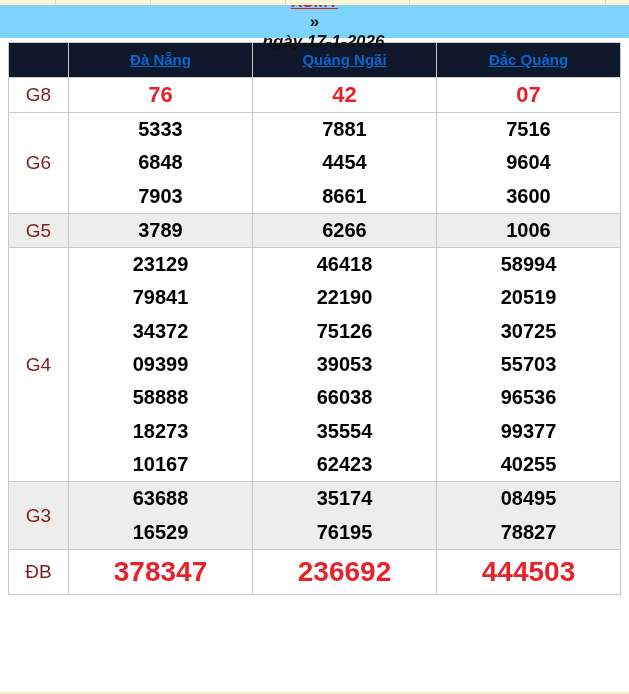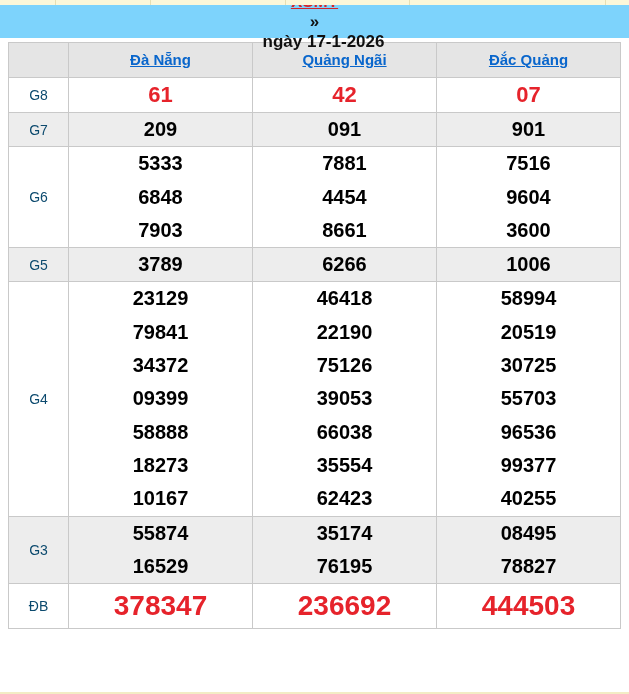--- a/index.html
+++ b/index.html
@@ -11,37 +11,37 @@
   .tab-strip{height:5px;background:#fcf7d9;position:relative;}
   .tab-strip .tick{position:absolute;top:0;width:1px;height:5px;background:#e6dfb4;}
 
   
   .title-band{
     height:33px;background:#7dd3fc;display:flex;align-items:center;justify-content:center;
     font-size:17px;font-weight:bold;color:#101010;white-space:pre;flex-direction:column;
   }
   .title-band .red-link{color:#d3242b;text-decoration:underline;cursor:pointer;}
   .title-band .sep{margin:0 5px;}
-  .title-band .date{margin-left:18px;}
+  .title-band .date{margin-left:18px;font-style:italic;}
 
   
   table.results{
     border-collapse:collapse;table-layout:fixed;width:613px;
     margin:4px 0 0 8px;background:#ffffff;
   }
   table.results td, table.results th{
     border:1px solid #c9c9c9;text-align:center;padding:0;vertical-align:middle;
   }
   col.label-col{width:60px;}
-  th.col-head{height:34px;background:#e5e5e5;}
+  th.col-head{height:34px;background:#0f172a;}
   th.col-head span{
     color:#0966cc;font-weight:bold;font-size:15px;text-decoration:underline;cursor:pointer;
   }
   tr.shade{background:#ededed;}
-  td.label-cell{font-size:14px;font-weight:400;color:#0c4a6e;}
+  td.label-cell{font-size:19px;font-weight:400;color:#7f1d1d;}
   td.num-cell .num{
     font-weight:bold;font-size:20px;color:#000000;line-height:33.3px;
   }
   tr.g8 td.num-cell .num{color:#e6232b;font-size:22px;line-height:34px;}
   tr.db td.num-cell .num{color:#e6232b;font-size:28px;line-height:44px;}
 
   .bottom-line{position:absolute;left:0;bottom:0;width:629px;height:2px;background:#f3ecc5;}
 </style>
 </head>
 <body>
@@ -78,39 +78,27 @@
       </th>
       <th class="col-head">
         <span>Đắc Quảng</span>
       </th>
     </tr>
   </thead>
   <tbody>
       <tr class="g8">
         <td class="label-cell">G8</td>
         <td class="num-cell">
-          <div class="num">61</div>
+          <div class="num">76</div>
         </td>
         <td class="num-cell">
           <div class="num">42</div>
         </td>
         <td class="num-cell">
           <div class="num">07</div>
-        </td>
-      </tr>
-      <tr class="shade">
-        <td class="label-cell">G7</td>
-        <td class="num-cell">
-          <div class="num">209</div>
-        </td>
-        <td class="num-cell">
-          <div class="num">091</div>
-        </td>
-        <td class="num-cell">
-          <div class="num">901</div>
         </td>
       </tr>
       <tr>
         <td class="label-cell">G6</td>
         <td class="num-cell">
           <div class="num">5333</div>
           <div class="num">6848</div>
           <div class="num">7903</div>
         </td>
         <td class="num-cell">
@@ -162,21 +150,21 @@
           <div class="num">30725</div>
           <div class="num">55703</div>
           <div class="num">96536</div>
           <div class="num">99377</div>
           <div class="num">40255</div>
         </td>
       </tr>
       <tr class="shade">
         <td class="label-cell">G3</td>
         <td class="num-cell">
-          <div class="num">55874</div>
+          <div class="num">63688</div>
           <div class="num">16529</div>
         </td>
         <td class="num-cell">
           <div class="num">35174</div>
           <div class="num">76195</div>
         </td>
         <td class="num-cell">
           <div class="num">08495</div>
           <div class="num">78827</div>
         </td>

